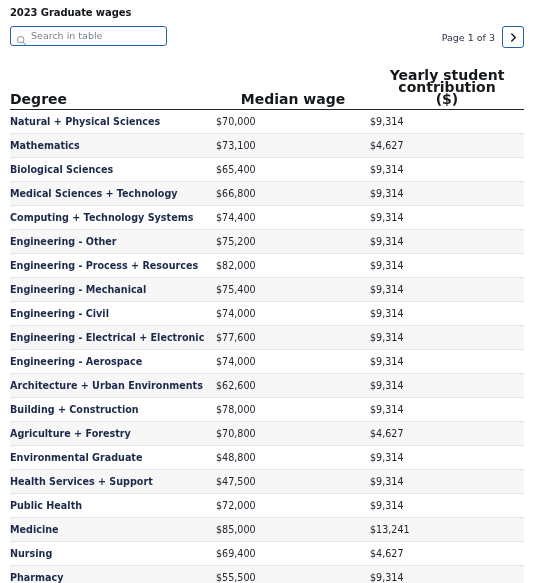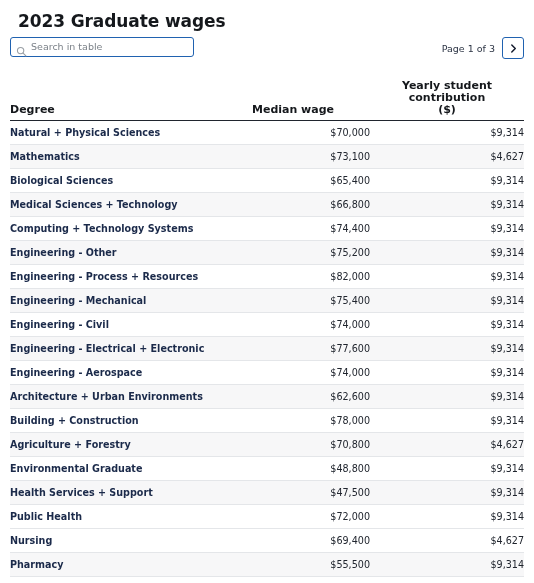--- a/index.html
+++ b/index.html
@@ -16,38 +16,38 @@
     -webkit-font-smoothing: antialiased;
   }
   .page {
     position: relative;
     width: 534px;
     height: 583px;
     box-sizing: border-box;
     padding: 0 10px;
   }
   .page-title {
-    font-size: 17px;
+    font-size: 10px;
     font-weight: bold;
     color: #15181c;
     letter-spacing: -0.1px;
-    margin: 8px;
+    margin: 0;
     padding: 5px 0 0 0;
     line-height: 16px;
   }
   .toolbar {
     position: relative;
     height: 30px;
     margin-top: 5px;
   }
   .search-wrap {
     position: absolute;
     left: 0;
     top: 0;
-    width: 184px;
+    width: 157px;
     height: 20px;
     border: 1px solid #2062b0;
     border-radius: 3px;
     background: #ffffff;
     box-sizing: border-box;
     display: flex;
     align-items: center;
     padding-left: 5px;
   }
   .search-icon {
@@ -104,21 +104,21 @@
   }
   .pager-btn svg { display: block; color: #121a2b; }
 
   table.data {
     width: 514px;
     border-collapse: collapse;
     margin-top: 13px;
     table-layout: fixed;
   }
   table.data thead th {
-    font-size: 11px;
+    font-size: 14px;
     font-weight: bold;
     color: #15181c;
     padding: 0 0 4px 0;
     vertical-align: bottom;
     line-height: 12px;
     border-bottom: 1.6px solid #20252e;
   }
   th.col-degree   { width: 206px; text-align: left; }
   th.col-wage     { width: 154px; text-align: center; }
   th.col-contrib  { width: 154px; text-align: center; }
@@ -132,21 +132,21 @@
     white-space: nowrap;
     overflow: hidden;
   }
   td.c-degree {
     text-align: left;
     font-weight: bold;
     color: #1b2a4a;
     padding-left: 5px;
   }
   td.c-wage, td.c-contrib {
-    text-align: right;
+    text-align: left;
     color: #20252e;
     font-weight: normal;
   }
   tbody tr.alt td { background: #f7f7f8; }
 </style>
 </head>
 <body>
 
 <div class="page">
 
@@ -267,20 +267,25 @@
         <tr class="alt">
           <td class="c-degree">Health Services + Support</td>
           <td class="c-wage">$47,500</td>
           <td class="c-contrib">$9,314</td>
         </tr>
         <tr>
           <td class="c-degree">Public Health</td>
           <td class="c-wage">$72,000</td>
           <td class="c-contrib">$9,314</td>
         </tr>
+        <tr class="alt">
+          <td class="c-degree">Medicine</td>
+          <td class="c-wage">$85,000</td>
+          <td class="c-contrib">$13,241</td>
+        </tr>
         <tr>
           <td class="c-degree">Nursing</td>
           <td class="c-wage">$69,400</td>
           <td class="c-contrib">$4,627</td>
         </tr>
         <tr class="alt">
           <td class="c-degree">Pharmacy</td>
           <td class="c-wage">$55,500</td>
           <td class="c-contrib">$9,314</td>
         </tr>

